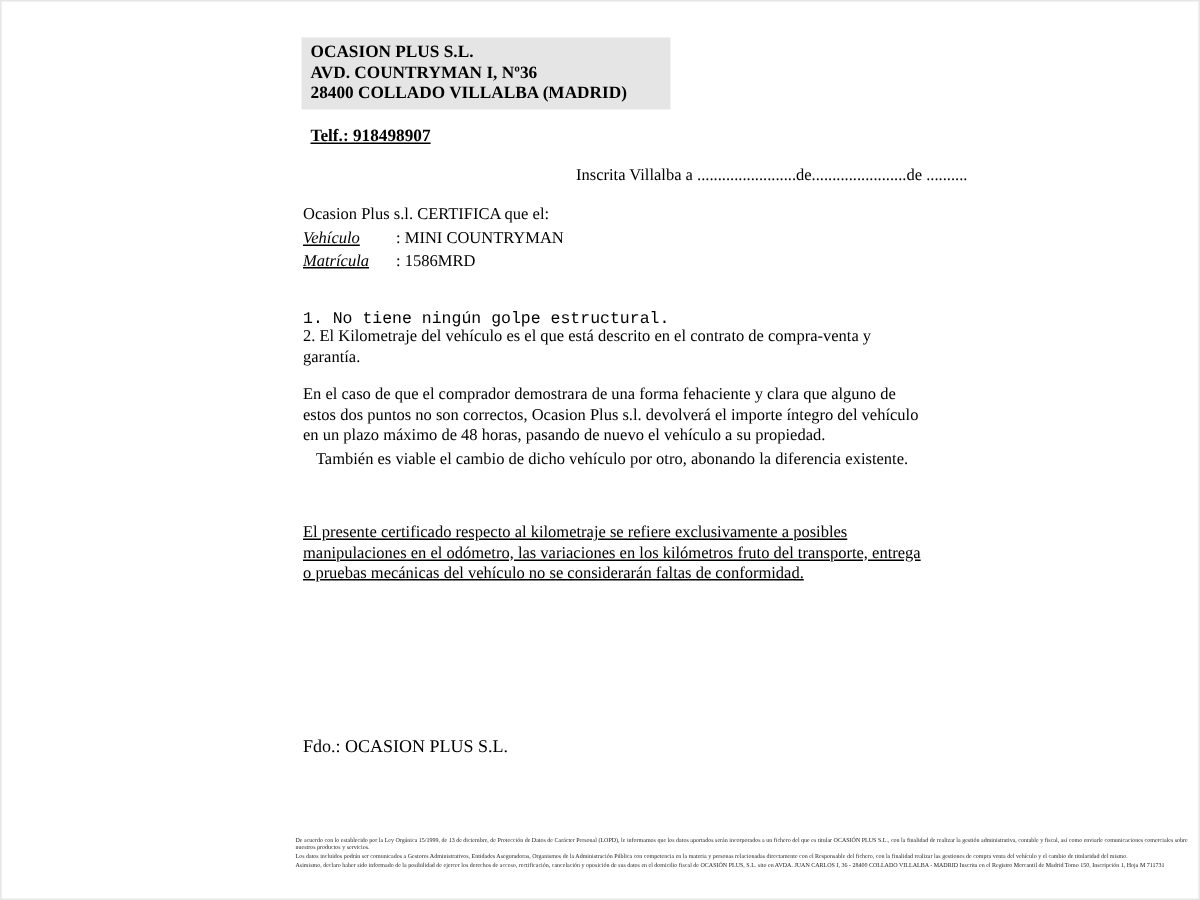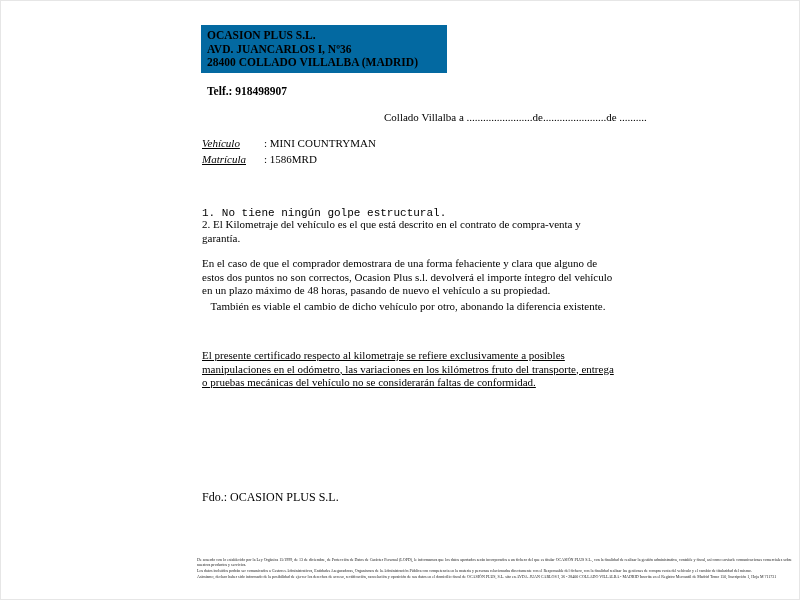--- a/index.html
+++ b/index.html
@@ -15,33 +15,34 @@
     position: absolute;
     inset: 0;
     background: #ffffff;
     border: 1px solid #e6e6e6;
   }
   .letterhead {
     position: absolute;
     left: 200px;
     top: 24px;
     width: 246px;
-    background: #0369a1;
+    background: #e5e5e5;
     padding: 4px 6px 3px 6px;
     font-weight: bold;
     font-size: 11.5px;
     line-height: 13.5px;
   }
   .phone-line {
     position: absolute;
     left: 206px;
     top: 84px;
     font-weight: bold;
     font-size: 11.5px;
     line-height: 13.5px;
+    text-decoration: underline;
   }
   .dateline {
     position: absolute;
     left: 383px;
     top: 110px;
     font-size: 11px;
   }
   .certify {
     position: absolute;
     left: 201px;
@@ -86,28 +87,29 @@
   }
   .footer div { margin-bottom: 1px; }
 </style>
 </head>
 <body>
 
 <div class="page">
 
   <div class="letterhead">
     <div>OCASION PLUS S.L.</div>
-    <div>AVD. JUANCARLOS I, Nº36</div>
+    <div>AVD. COUNTRYMAN I, Nº36</div>
     <div>28400 COLLADO VILLALBA (MADRID)</div>
   </div>
   <div class="phone-line">Telf.: 918498907</div>
 
-  <div class="dateline">Collado Villalba a ........................de.......................de ..........</div>
+  <div class="dateline">Inscrita Villalba a ........................de.......................de ..........</div>
 
   <div class="certify">
+    <div>Ocasion Plus s.l. CERTIFICA que el:</div>
     <div>
       <span class="kv-label">Vehículo</span><span>: MINI COUNTRYMAN</span>
     </div>
     <div>
       <span class="kv-label">Matrícula</span><span>: 1586MRD</span>
     </div>
   </div>
 
   <div class="content-col pt1">1. No tiene ningún golpe estructural.</div>
   <div class="content-col pt2">2. El Kilometraje del vehículo es el que está descrito en el contrato de compra-venta y garantía.</div>

